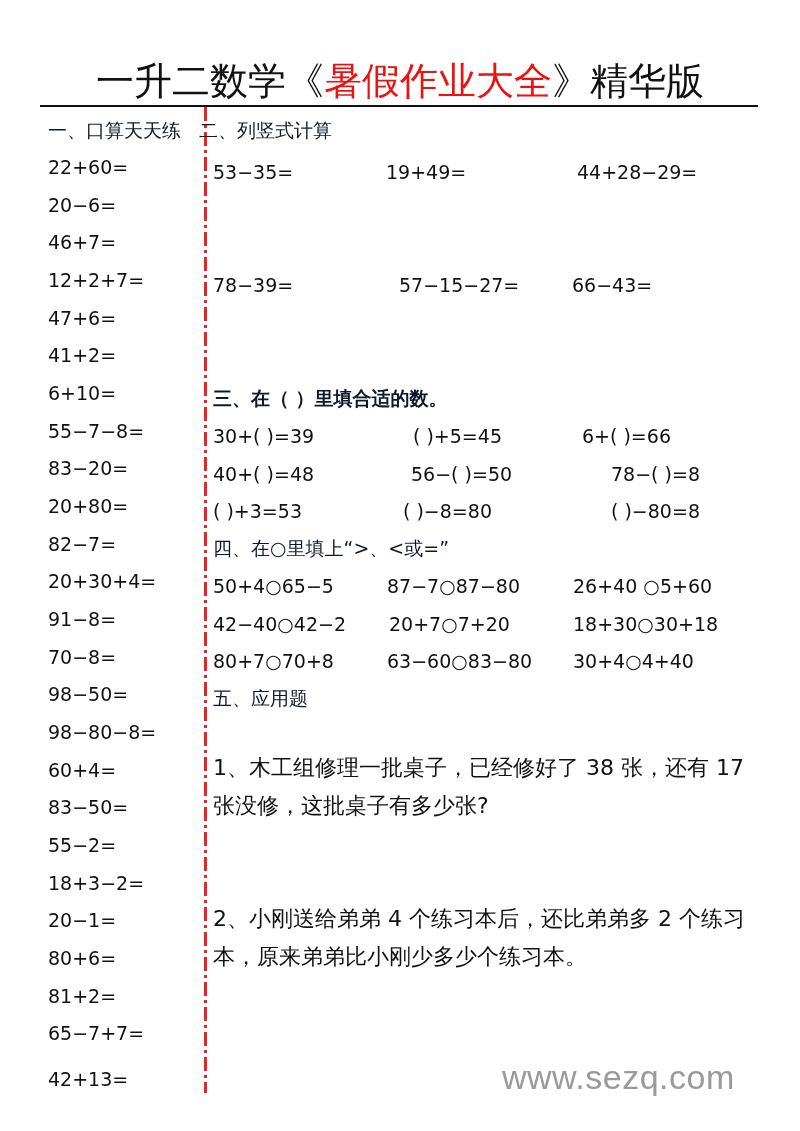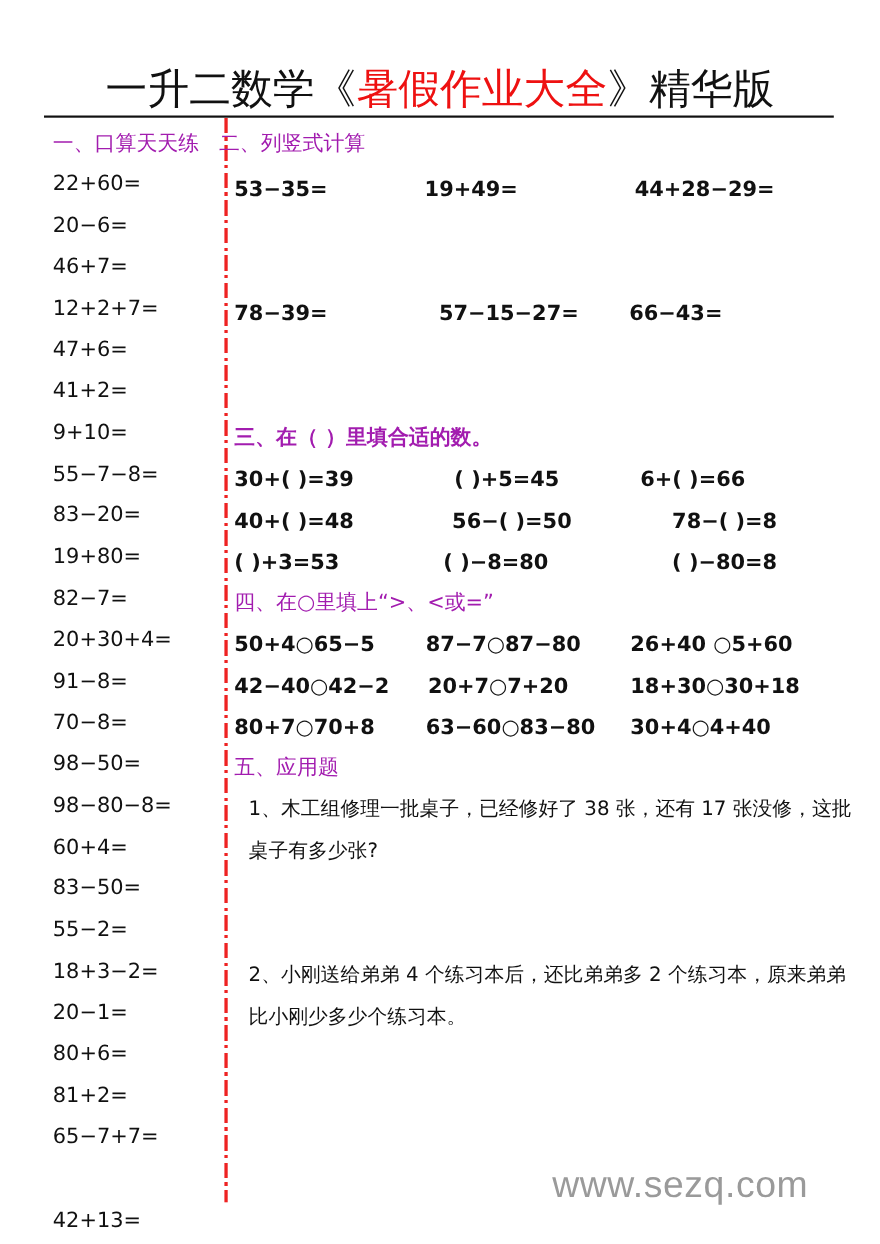--- a/index.html
+++ b/index.html
@@ -4,63 +4,63 @@
 <style>
   html, body { margin: 0; padding: 0; background: #ffffff; }
   body { width: 800px; height: 1131px; position: relative; overflow: hidden;
          font-family: "DejaVu Sans", "Liberation Sans", sans-serif; color: #111; }
   .title { position: absolute; left: 0; top: 56px; width: 800px; text-align: center;
            font-size: 38px; line-height: 50px; letter-spacing: 0px; color: #111; white-space: nowrap; }
   .title .red { color: #ee1111; }
   .rule { position: absolute; left: 40px; top: 105px; width: 718px; height: 2px; background: #111; }
   .vdash { position: absolute; left: 204px; top: 107px; width: 3px; height: 986px;
            background: repeating-linear-gradient(to bottom, #ee2222 0 14px, transparent 14px 18px, #ee2222 18px 21px, transparent 21px 25px); }
-  .sec-head { position: absolute; color: #a21caf; font-size: 19px; line-height: 24px; white-space: nowrap; }
+  .sec-head { position: absolute; color: #0f172a; font-size: 19px; line-height: 24px; white-space: nowrap; }
   .left-item { position: absolute; left: 48px; font-size: 19px; line-height: 24px; white-space: nowrap; }
-  .cell { position: absolute; font-size: 19px; line-height: 24px; white-space: nowrap; font-weight: bold; }
-  .para { position: absolute; left: 226px; width: 550px; font-size: 18px; line-height: 38px; }
+  .cell { position: absolute; font-size: 19px; line-height: 24px; white-space: nowrap; }
+  .para { position: absolute; left: 213px; width: 550px; font-size: 22px; line-height: 38px; margin-top: 32px; }
   .watermark { position: absolute; left: 502px; top: 1058px; font-size: 34px; color: #9a9a9a;
                font-family: "Liberation Sans", sans-serif; letter-spacing: 0.5px; }
 </style>
 </head>
 <body>
 
 <div class="title">
   <span>一升二数学《</span><span class="red">暑假作业大全</span><span>》精华版</span>
 </div>
 <div class="rule"></div>
 <div class="vdash"></div>
 
 <div class="sec-head" style="left:48px; top:118px;">一、口算天天练</div>
 <div>
   <div class="left-item" style="top:155px">22+60=</div>
   <div class="left-item" style="top:193px">20−6=</div>
   <div class="left-item" style="top:230px">46+7=</div>
   <div class="left-item" style="top:268px">12+2+7=</div>
   <div class="left-item" style="top:306px">47+6=</div>
   <div class="left-item" style="top:343px">41+2=</div>
-  <div class="left-item" style="top:381px">9+10=</div>
+  <div class="left-item" style="top:381px">6+10=</div>
   <div class="left-item" style="top:419px">55−7−8=</div>
   <div class="left-item" style="top:456px">83−20=</div>
-  <div class="left-item" style="top:494px">19+80=</div>
+  <div class="left-item" style="top:494px">20+80=</div>
   <div class="left-item" style="top:532px">82−7=</div>
   <div class="left-item" style="top:569px">20+30+4=</div>
   <div class="left-item" style="top:607px">91−8=</div>
   <div class="left-item" style="top:645px">70−8=</div>
   <div class="left-item" style="top:682px">98−50=</div>
   <div class="left-item" style="top:720px">98−80−8=</div>
   <div class="left-item" style="top:758px">60+4=</div>
   <div class="left-item" style="top:795px">83−50=</div>
   <div class="left-item" style="top:833px">55−2=</div>
   <div class="left-item" style="top:871px">18+3−2=</div>
   <div class="left-item" style="top:908px">20−1=</div>
   <div class="left-item" style="top:946px">80+6=</div>
   <div class="left-item" style="top:984px">81+2=</div>
   <div class="left-item" style="top:1021px">65−7+7=</div>
-  <div class="left-item" style="top:1097px">42+13=</div>
+  <div class="left-item" style="top:1067px">42+13=</div>
 </div>
 
 <div class="sec-head" style="left:199px; top:118px;">二、列竖式计算</div>
 <div class="cell" style="left:213px; top:160px">53−35=</div>
 <div class="cell" style="left:386px; top:160px">19+49=</div>
 <div class="cell" style="left:577px; top:160px">44+28−29=</div>
 <div class="cell" style="left:213px; top:273px">78−39=</div>
 <div class="cell" style="left:399px; top:273px">57−15−27=</div>
 <div class="cell" style="left:572px; top:273px">66−43=</div>
 

